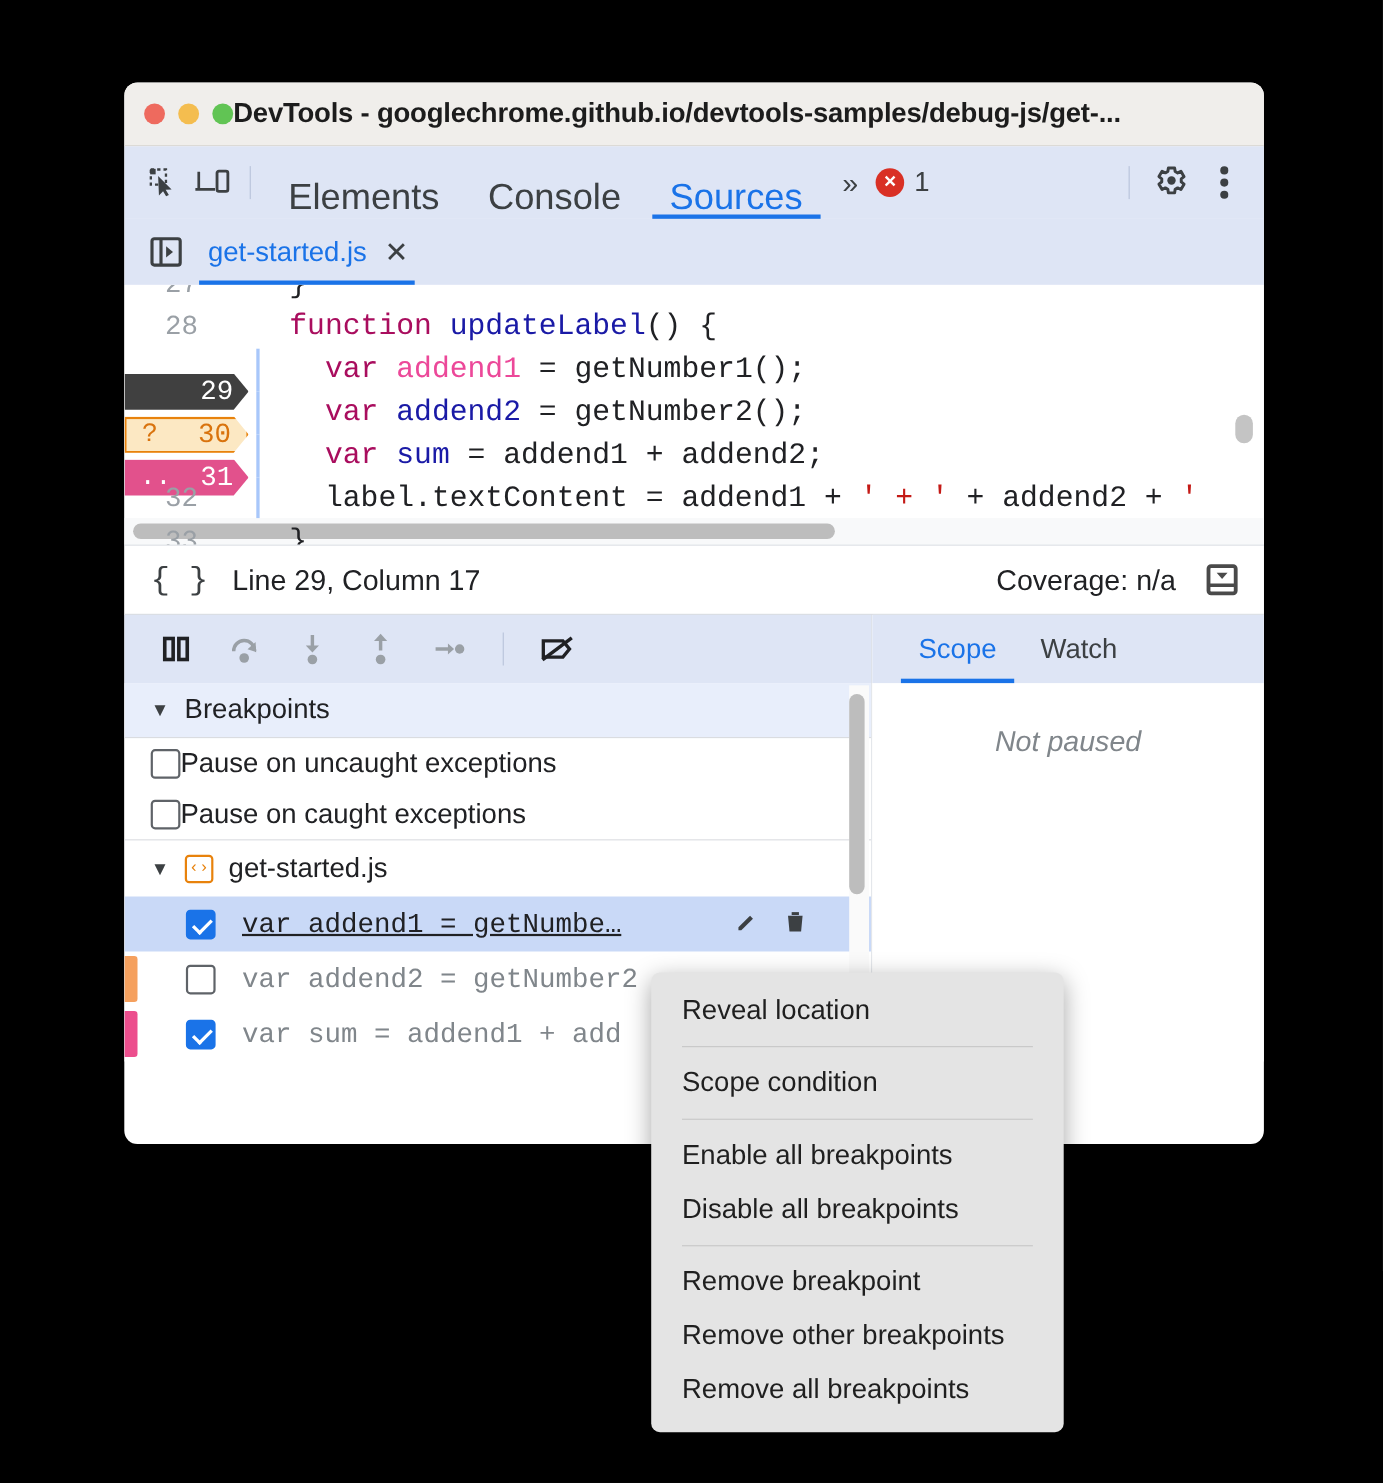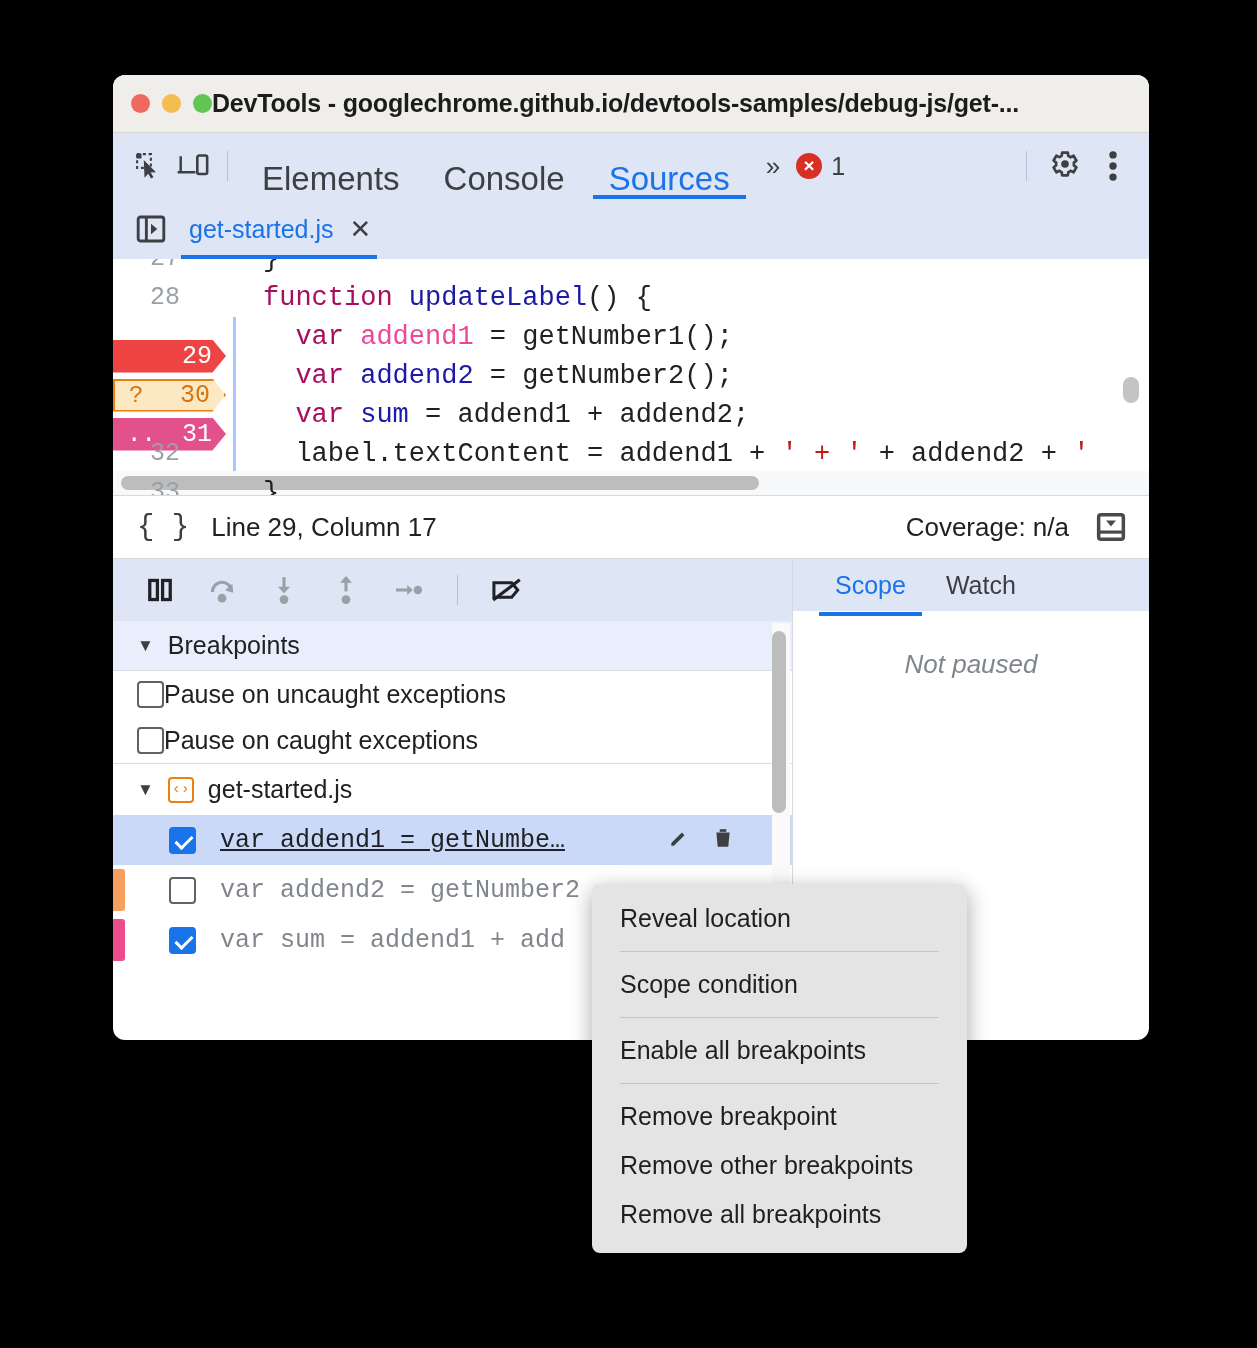--- a/index.html
+++ b/index.html
@@ -148,21 +148,21 @@
   .bp {
     position: absolute; left: 0; top: 3px;
     height: 33px; width: 113px;
     display: flex; align-items: center;
     padding-right: 14px;
     clip-path: polygon(0 0, 88% 0, 100% 50%, 88% 100%, 0 100%);
     z-index: 3;
   }
   .bp .num { margin-left: auto; font-size: 25px; }
   .bp .glyph { font-size: 24px; margin-left: 14px; }
-  .bp.blue   { background: #ef4444; }
+  .bp.blue   { background: #404040; }
   .bp.blue .num { color: #fff; }
   .bp.cond   { background: #fce8c3; border: 2px solid #e8820c; }
   .bp.cond .num, .bp.cond .glyph { color: #d9730d; }
   .bp.log    { background: #e2518c; }
   .bp.log .num, .bp.log .glyph { color: #fff; }
 
   .hscroll {
     position: absolute; left: 0; right: 0; bottom: 0;
     height: 24px; background: #f8f9fa;
   }
@@ -279,21 +279,21 @@
   }
   .bp-scroll-thumb {
     position: absolute; right: 4px; top: 8px;
     width: 14px; height: 182px;
     background: #bdbdbd; border-radius: 7px;
   }
 
   
   .rightpane { flex: 1; background: #fff; position: relative; }
   .sidetabs {
-    height: 52px;
+    height: 62px;
     background: #dee5f5;
     display: flex; align-items: center;
     padding-left: 22px;
   }
   .stab {
     font-size: 25px; color: #3c4043;
     height: 62px; line-height: 62px;
     padding: 0 20px;
     position: relative;
   }
@@ -598,19 +598,20 @@
       </div>
     </div>
   </div>
 
   <div class="ctxmenu">
     <div class="ctxitem">Reveal location</div>
     <div class="ctxsep"></div>
     <div class="ctxitem">Scope condition</div>
     <div class="ctxsep"></div>
     <div class="ctxitem">Enable all breakpoints</div>
+    <div class="ctxitem">Disable all breakpoints</div>
     <div class="ctxsep"></div>
     <div class="ctxitem">Remove breakpoint</div>
     <div class="ctxitem">Remove other breakpoints</div>
     <div class="ctxitem">Remove all breakpoints</div>
   </div>
 
 </div>
 
 </body></html>

